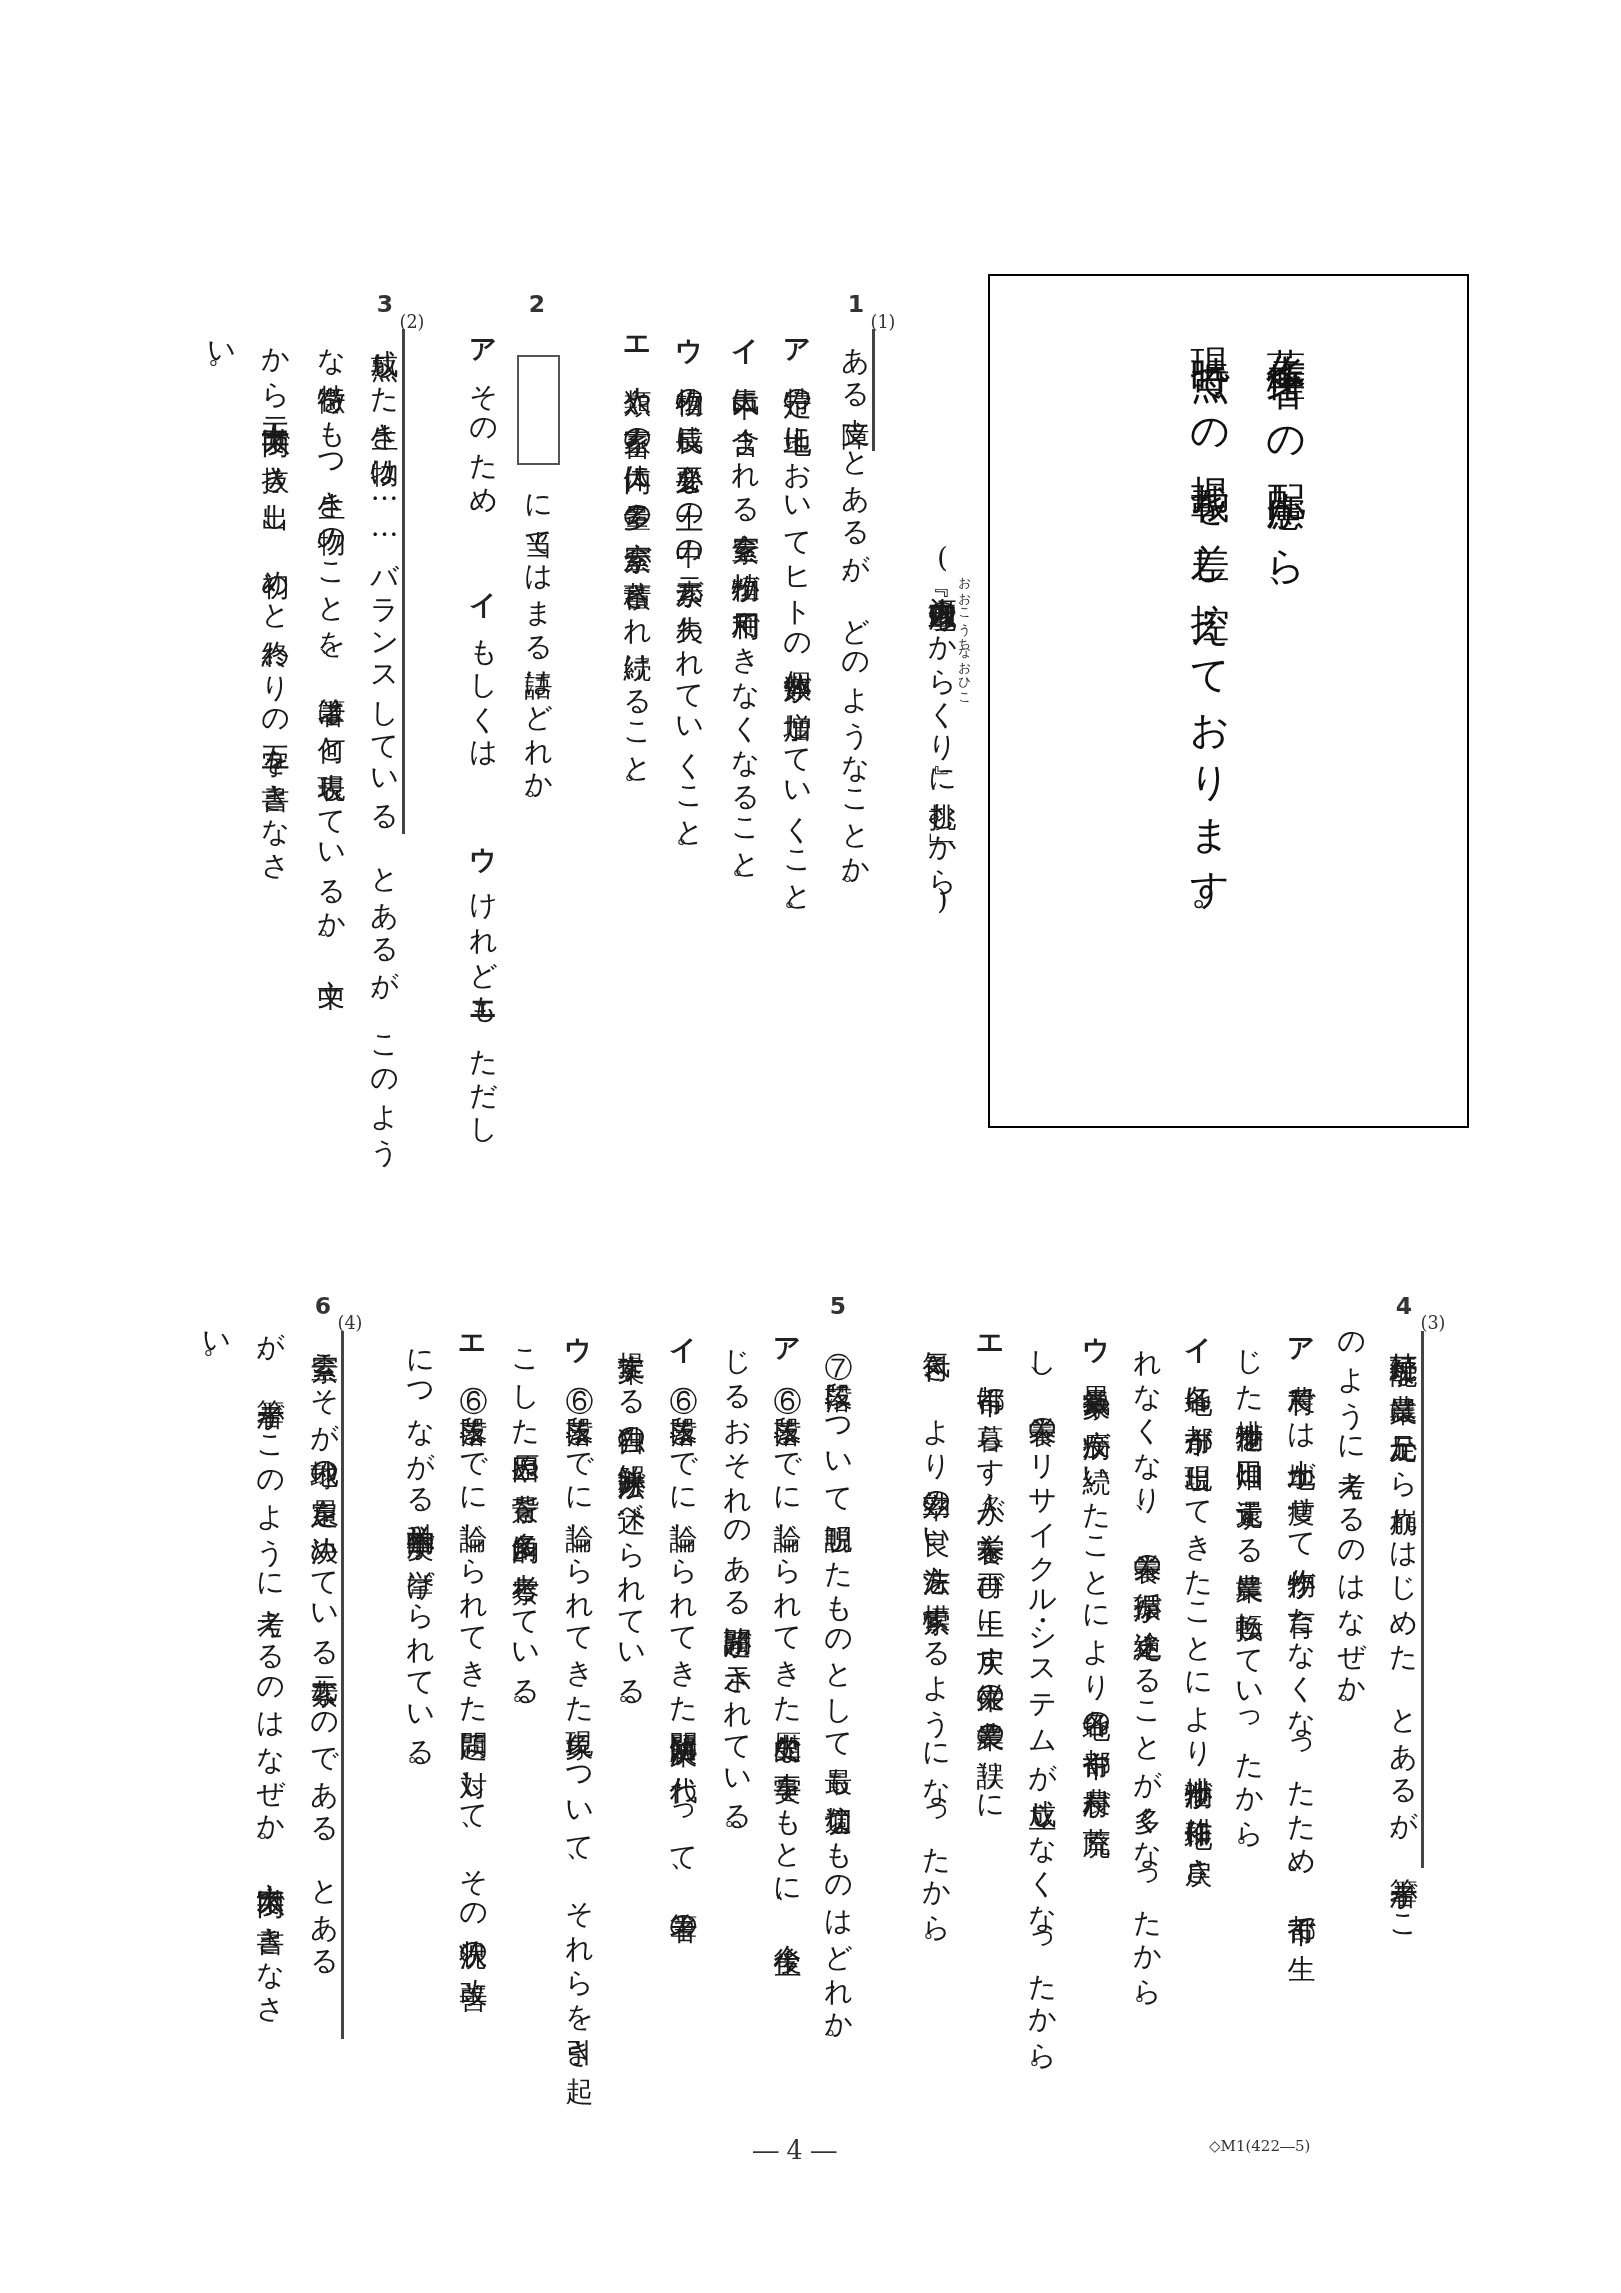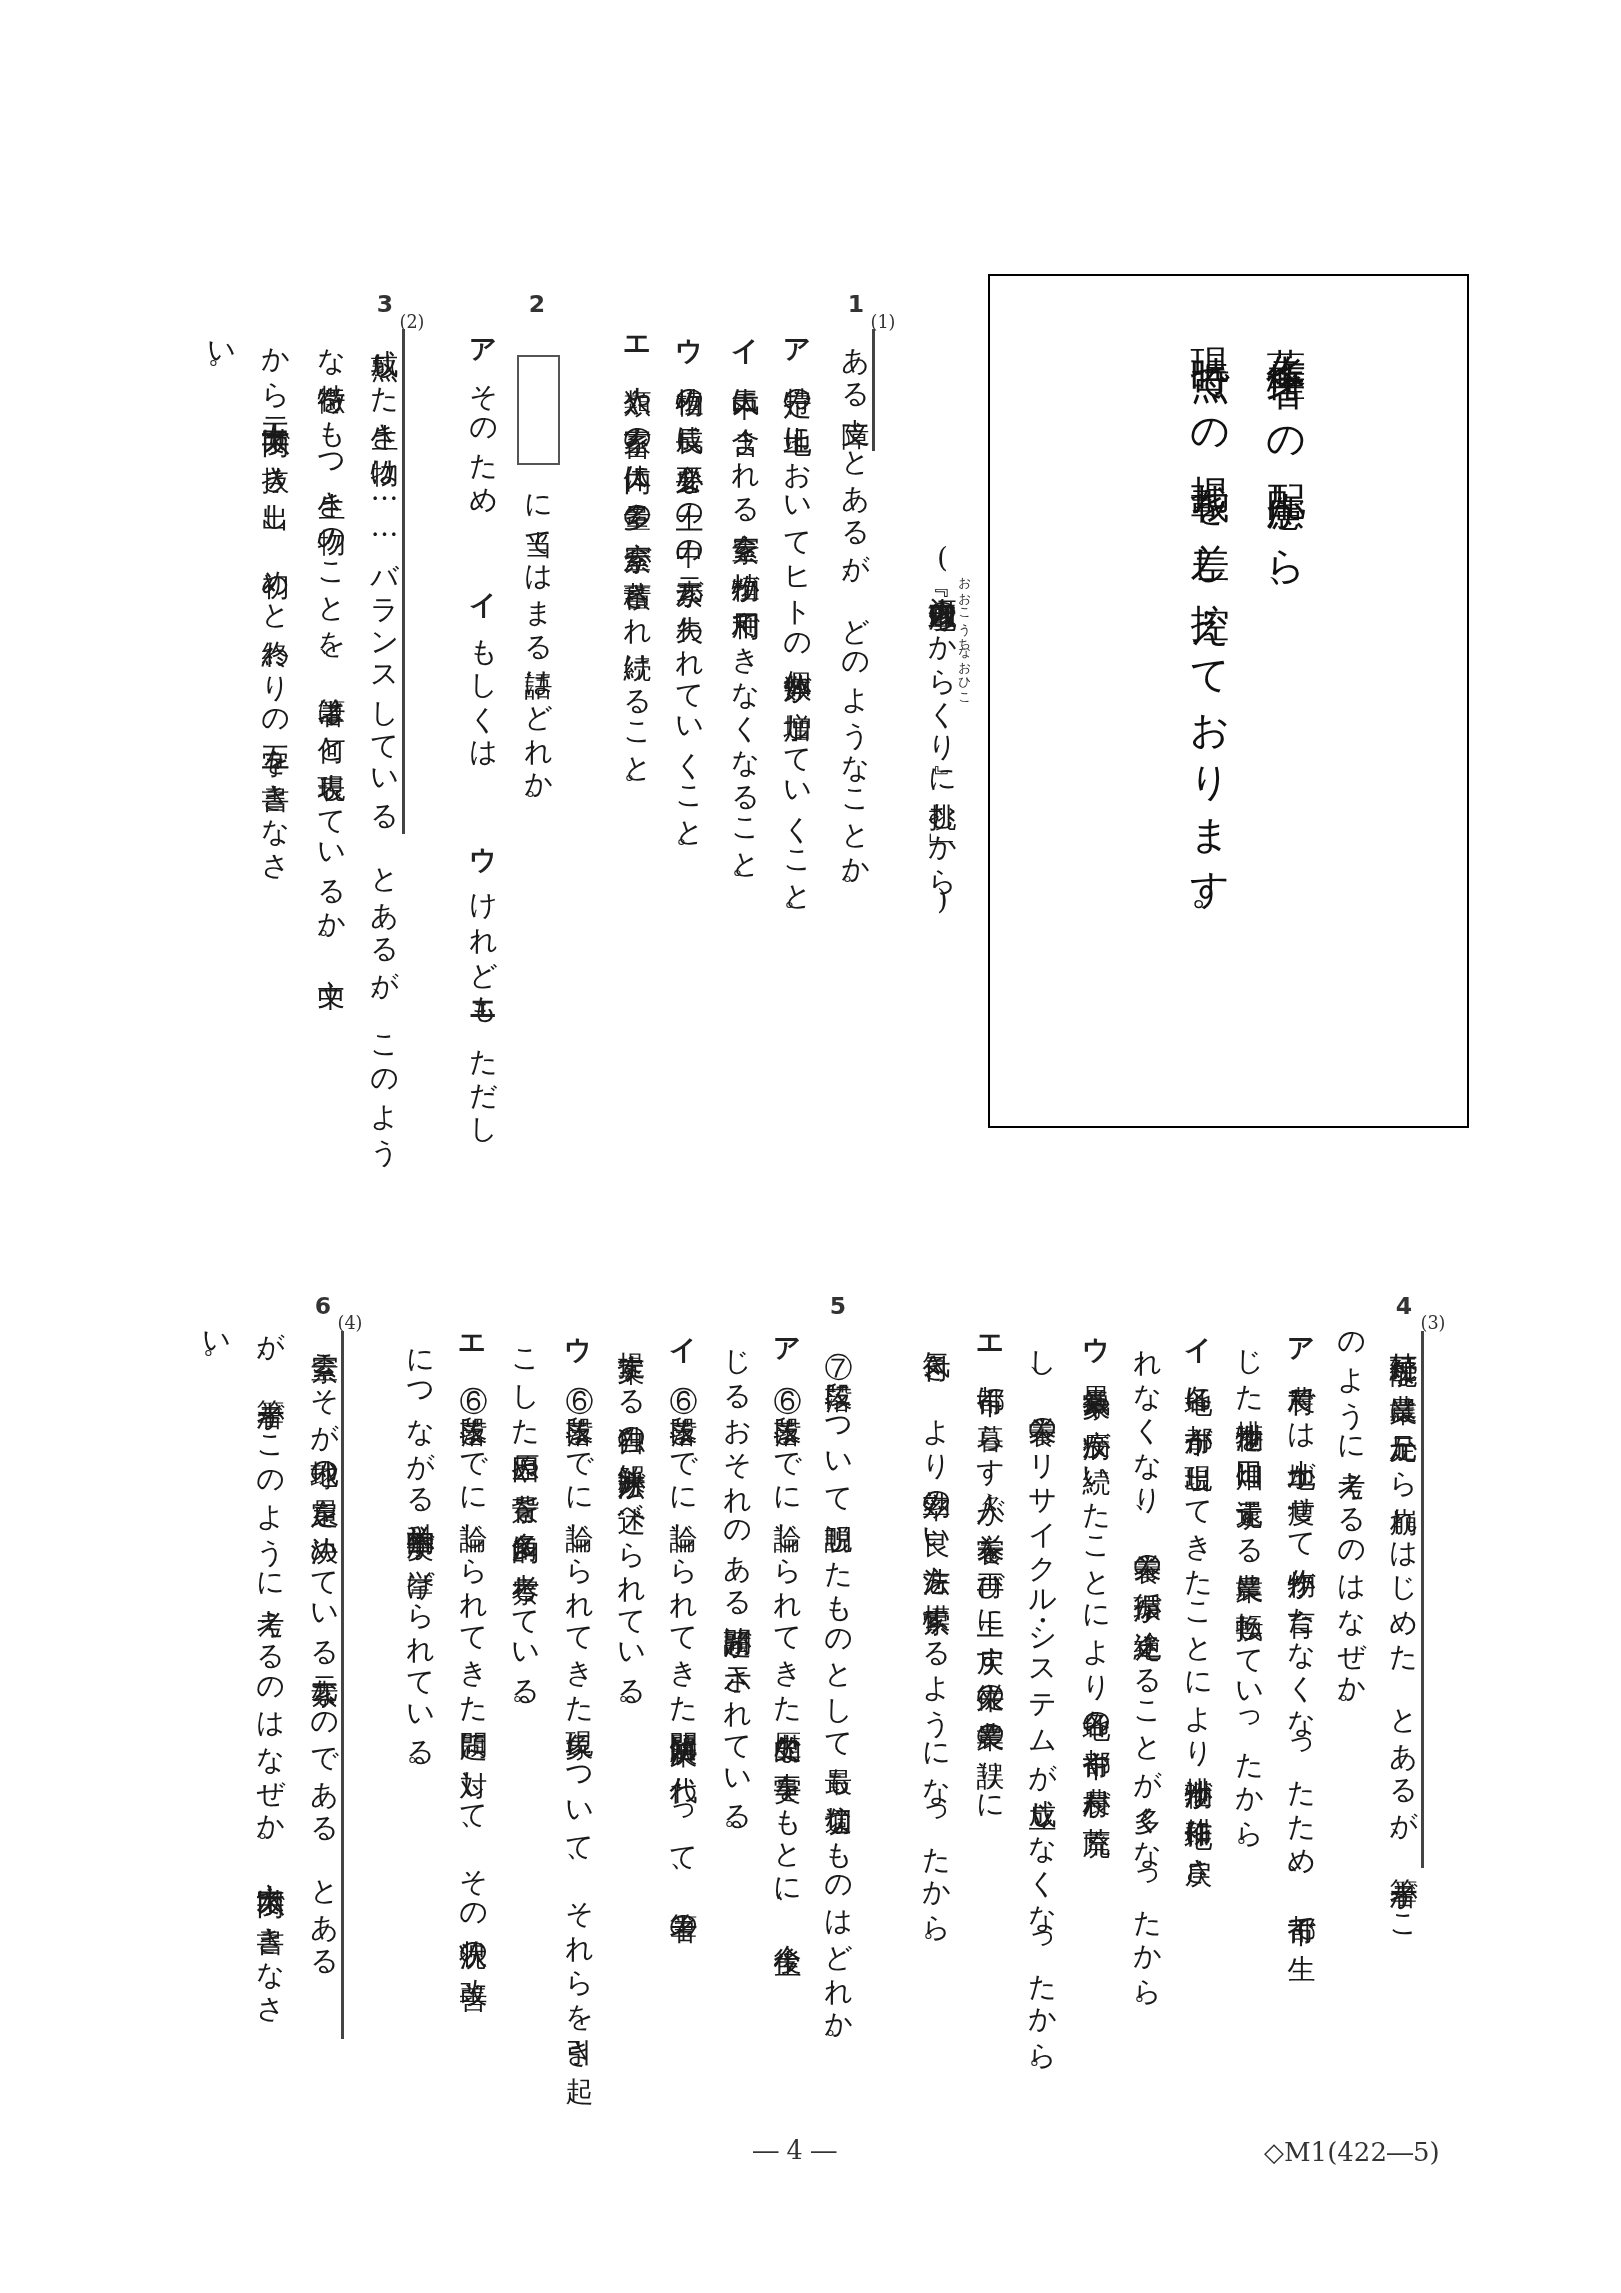--- a/index.html
+++ b/index.html
@@ -117,14 +117,14 @@
 <div class="qnum" style="left:323px;top:1292px;">6</div>
 <div class="mark" style="left:350px;top:1313px;">(4)</div>
 <div class="col" style="left:310px;top:1330px;">
   <span>窒素こそが地球の定員を決めている元素なのである</span><span>　とある</span>
 </div>
 <div class="uline" style="left:341px;top:1331px;height:708px;"></div>
 <div class="col" style="left:256px;top:1313px;">が、筆者がこのように考えるのはなぜか。六十字以内で書きなさ</div>
 <div class="col" style="left:202px;top:1313px;">い。</div>
 
 <div class="footer" style="left:753px;top:2135px;">― 4 ―</div>
-<div class="footer" style="left:1264px;top:2137px;font-size:26px;">◇M1(422―5)</div>
+<div class="footer" style="left:1209px;top:2137px;font-size:15px;">◇M1(422―5)</div>
 
 
 </body></html>

